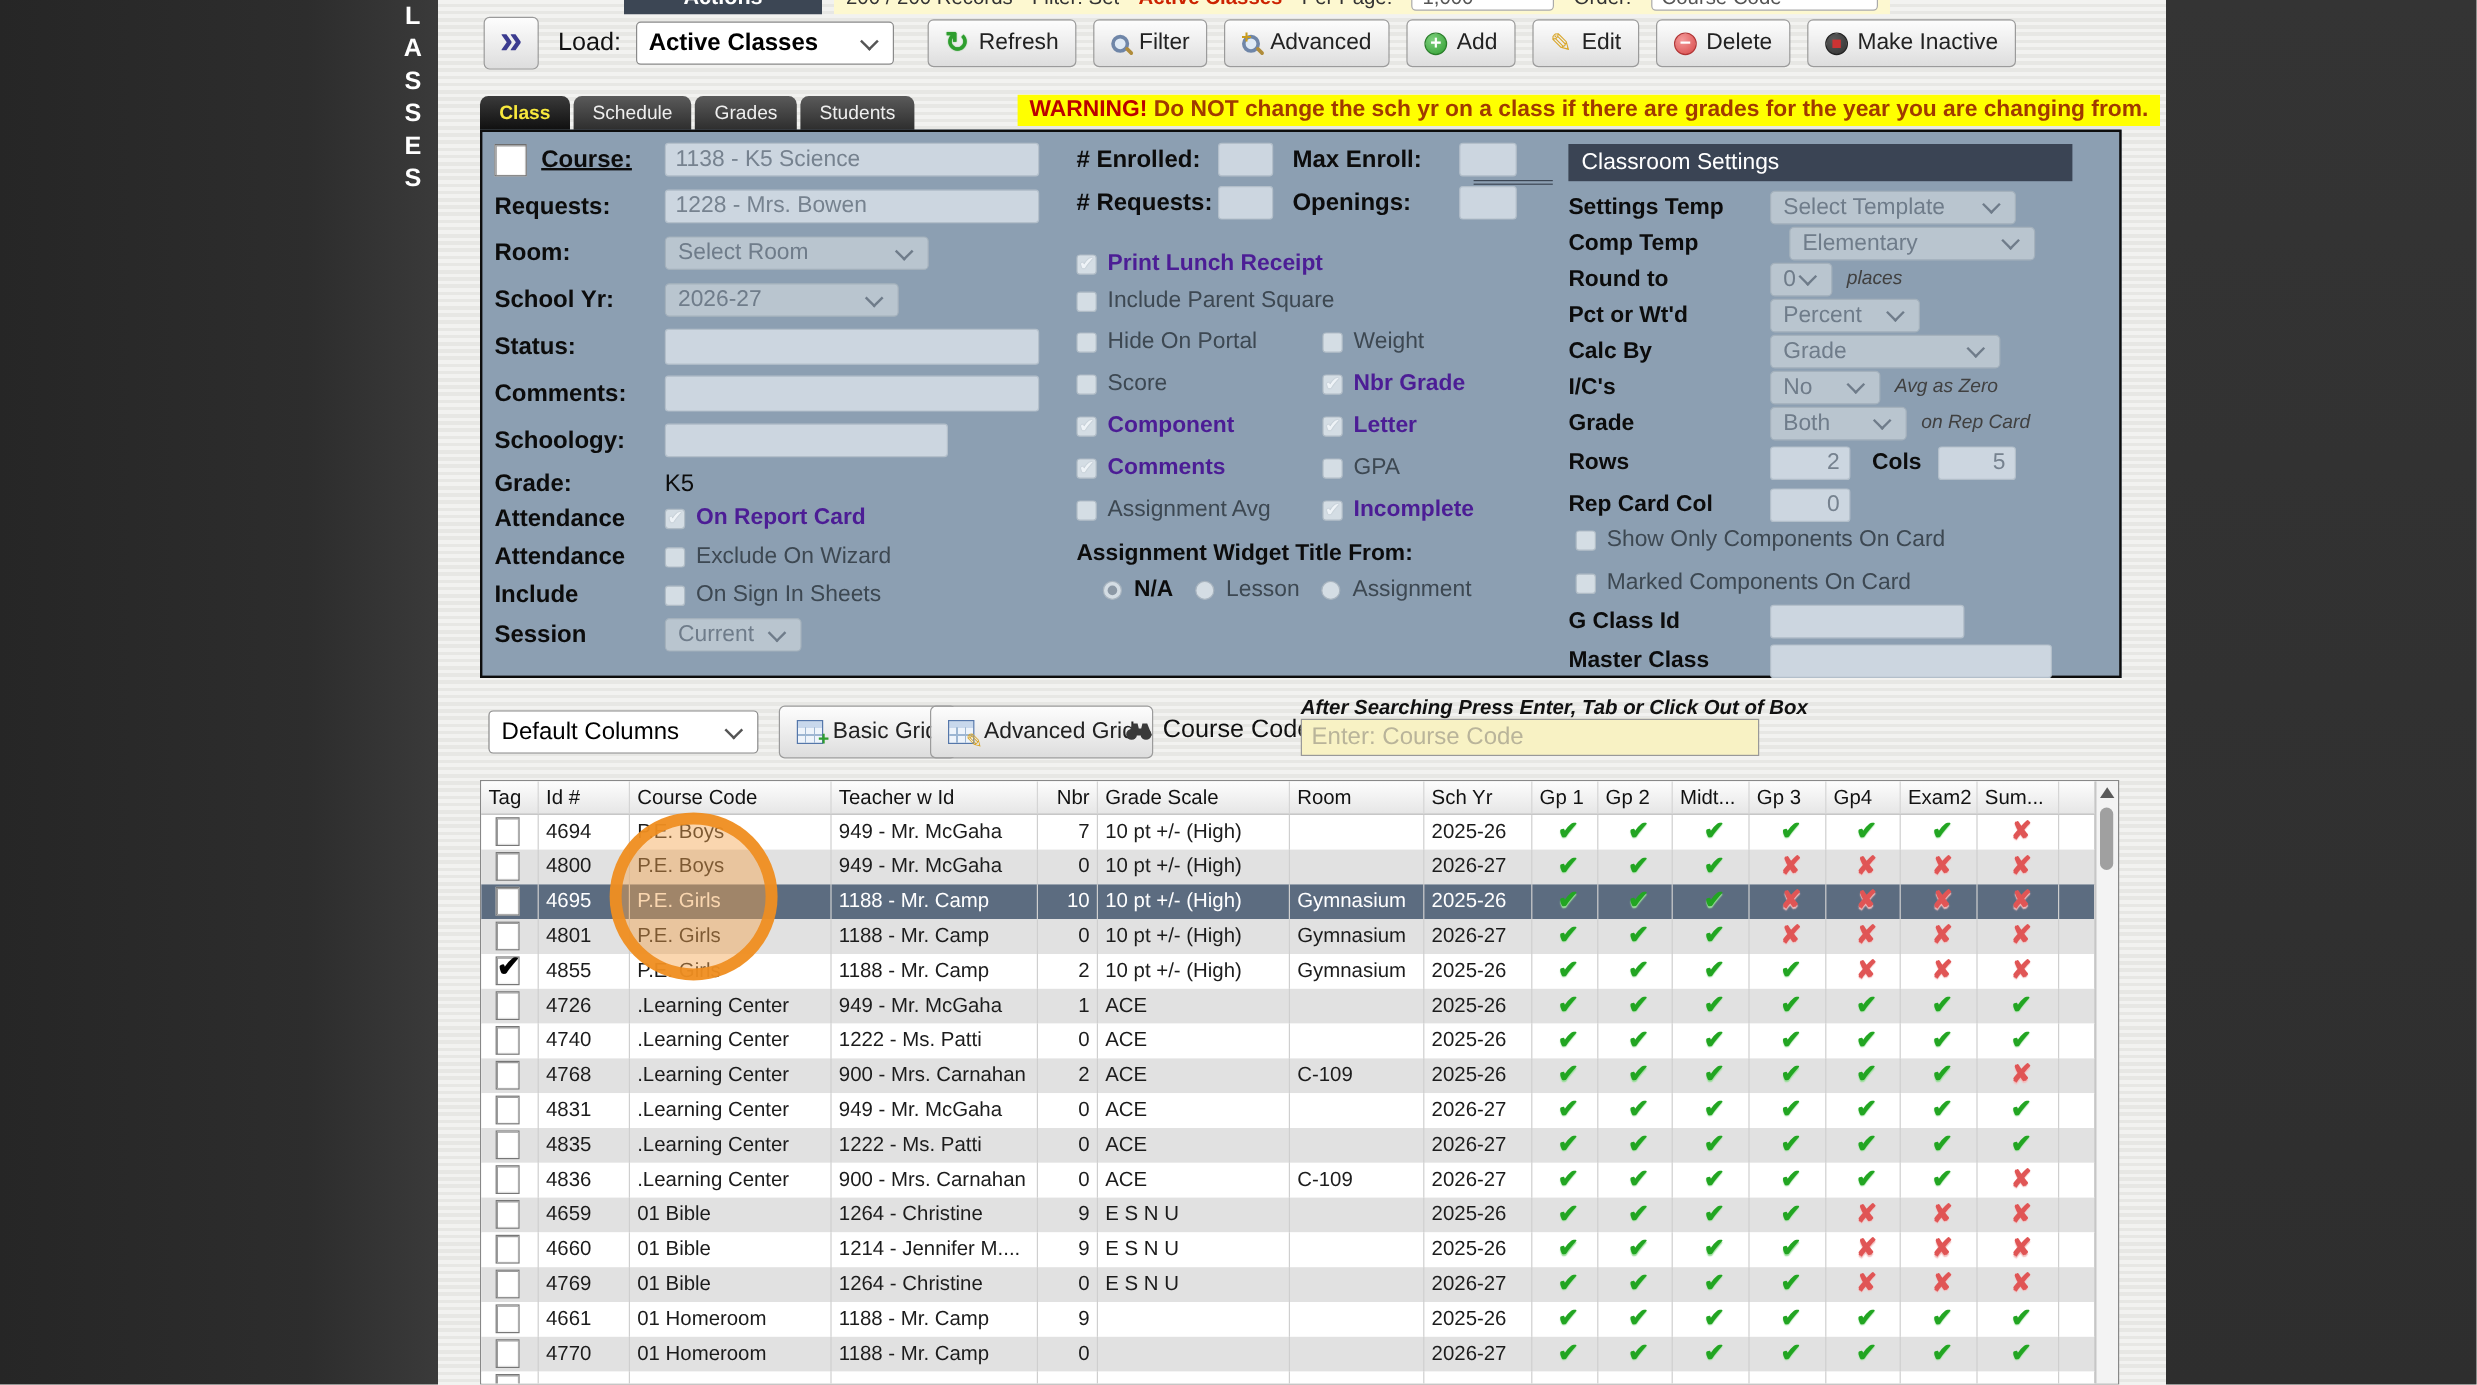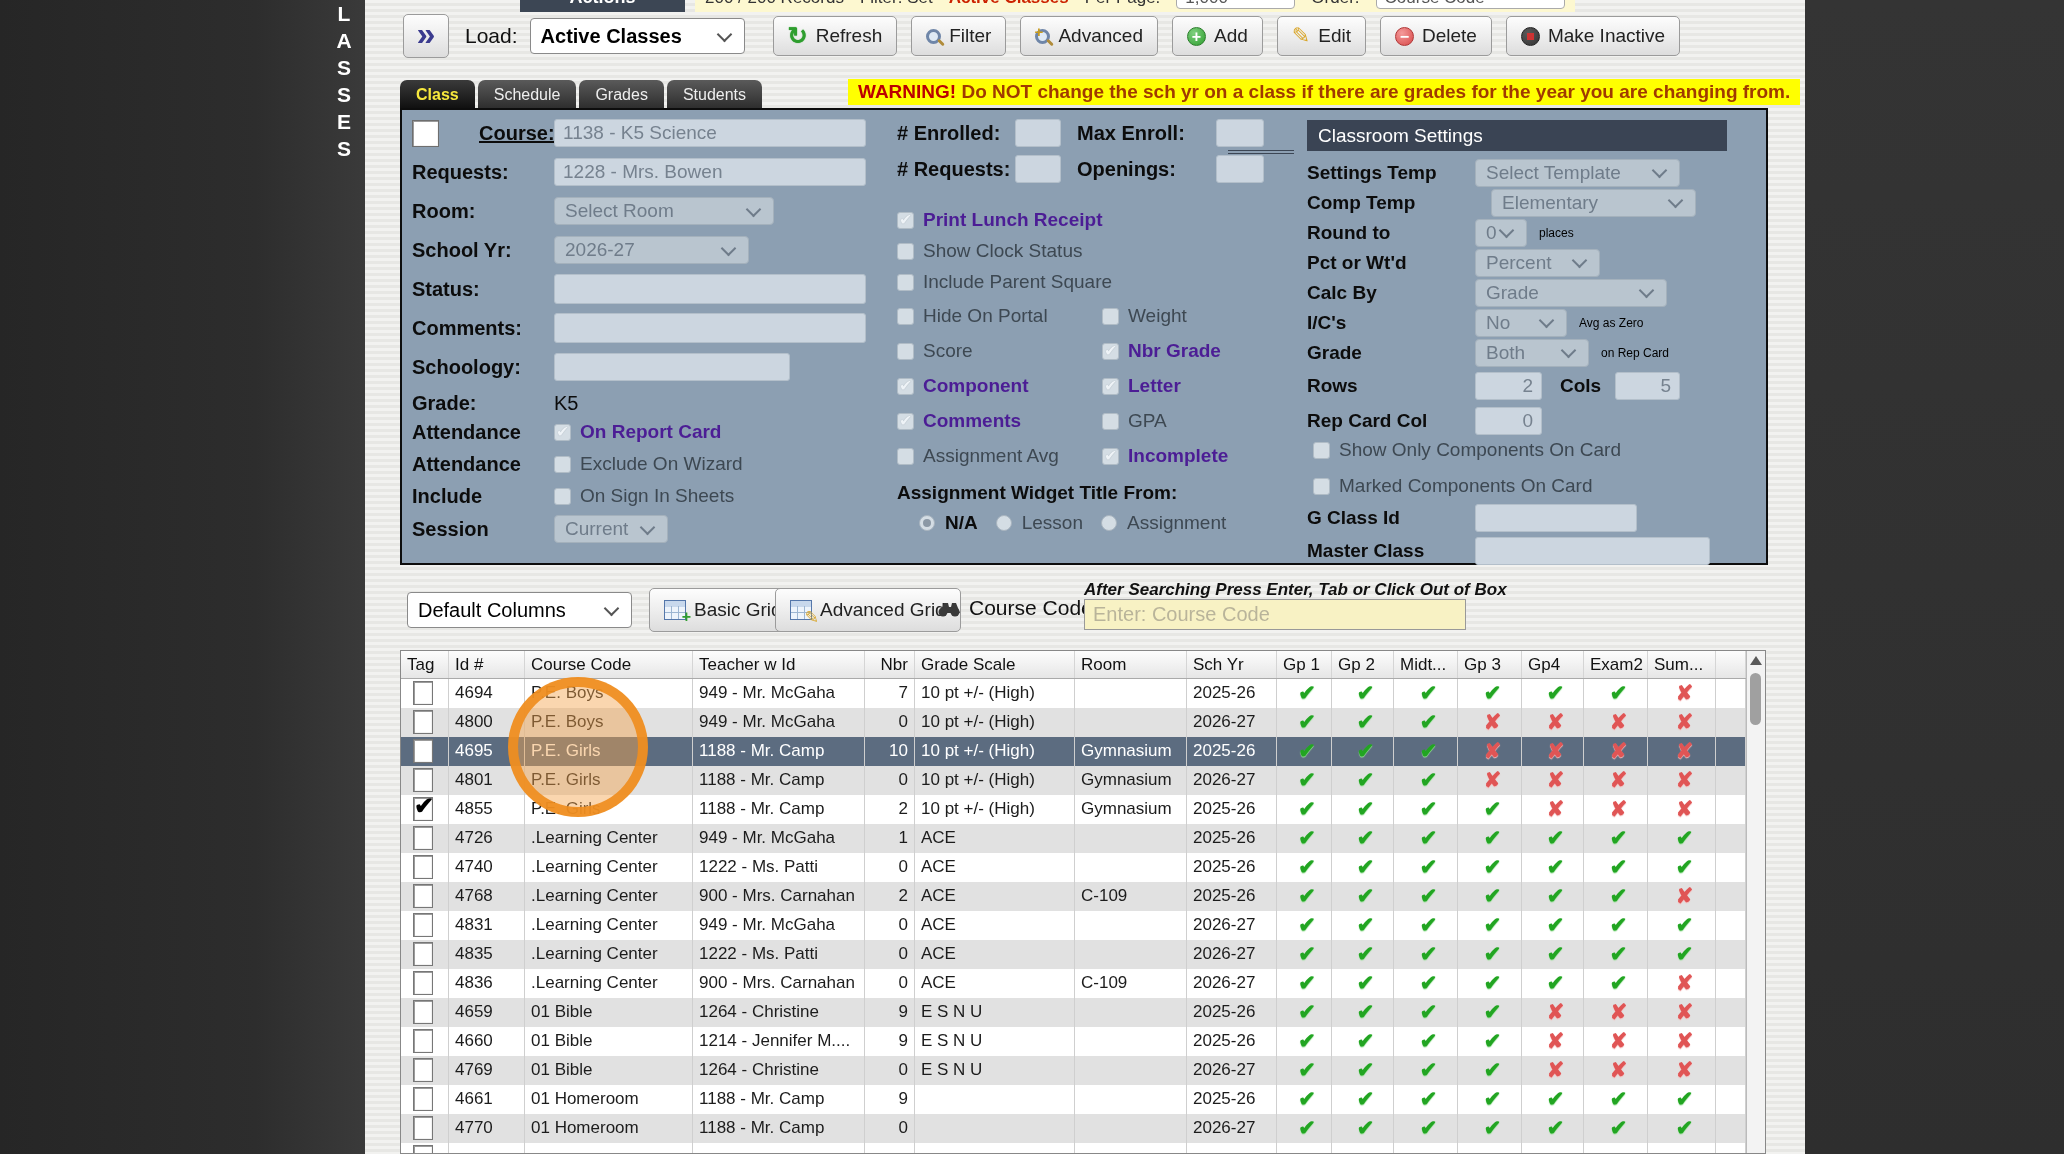--- a/index.html
+++ b/index.html
@@ -83,32 +83,32 @@
     text-shadow:0 0 1px #97a3ad; }
   .cblab { font-size:19px; color:#3d4852; margin-left:9px; white-space:nowrap; }
   .cbrow.on .cblab { font-weight:bold; color:#4c1d95; }
   .radio { width:16px; height:16px; border-radius:50%; background:#d4dde4; border:1px solid #a8b4bf;
     display:inline-block; position:relative; flex:none; }
   .radio.on::after { content:""; position:absolute; inset:3px; border-radius:50%; background:#8b98a5; }
   .col-left { position:absolute; left:10px; top:8px; width:480px; }
   .col-mid { position:absolute; left:495px; top:8px; width:405px; }
   .col-right { position:absolute; left:905px; top:10px; width:458px; }
   .frow { display:flex; align-items:center; height:30px; margin-bottom:9px; }
-  .lcell { width:142px; flex:none; display:flex; align-items:center;gap:28px; }
+  .lcell { width:142px; flex:none; display:flex; align-items:center; }
   .bigbox { width:27px; height:27px; background:#fff; border:1px solid #6e6e6e;
     box-shadow:inset 1px 1px 0 #9b9b9b, inset -1px -1px 0 #f4f4f4; margin-right:12px; flex:none; }
   .underl { text-decoration:underline; }
   .cbrow { display:flex; align-items:center; height:26px; margin-bottom:5px; }
   .two-col { display:grid; grid-template-columns:205px 200px; row-gap:4px; margin-top:8px; }
   .divline { border-top:1px solid #3c4654; border-bottom:1px solid #3c4654; height:4px; width:66px; }
   .cs-head { width:420px; height:31px; background:#3a4454; color:#fff; font-size:19px;
     line-height:31px; padding-left:11px; margin-bottom:8px; }
   .csrow { display:flex; align-items:center; height:27px; margin-bottom:3px; }
   .csrow .flabel { width:168px; flex:none; font-size:19px; }
-  .sfx { font-size:12px; color:#000000; margin-left:12px; white-space:nowrap; }
+  .sfx { font-size:16px; color:#404040; margin-left:12px; white-space:nowrap;font-style:italic; }
   .num { text-align:right; }
 
   
   .gridbar { position:absolute; top:578px; left:35px; right:10px; height:62px; }
   .gb-select { position:absolute; left:7px; top:14px; width:225px; height:33px; background:#fff;
     border:1px solid #777; font-size:19px; color:#000; }
   .gb-btn { position:absolute; top:10px; height:44px; }
   .gb-basic { left:249px; } .gb-adv { left:375px; }
   .gb-cc { position:absolute; left:537px; top:18px; display:flex; align-items:center; gap:8px;
     font-size:21px; color:#111; }
@@ -345,24 +345,20 @@
           <span class="flabel" style="width:112px;margin-left:16px;">Openings:</span>
           <span class="ftext" style="width:48px;margin-left:27px;"></span>
         </div>
 
         <div class="cbrow on">
           <span class="cb on"></span>
           <span class="cblab">Print Lunch Receipt</span>
         </div>
         <div class="cbrow">
           <span class="cb"></span>
-          <span class="cblab">Show Clock Status</span>
-        </div>
-        <div class="cbrow">
-          <span class="cb"></span>
           <span class="cblab">Include Parent Square</span>
         </div>
 
         <div class="two-col">
           <div class="cbrow">
             <span class="cb"></span>
             <span class="cblab">Hide On Portal</span>
           </div>
           <div class="cbrow">
             <span class="cb"></span>

